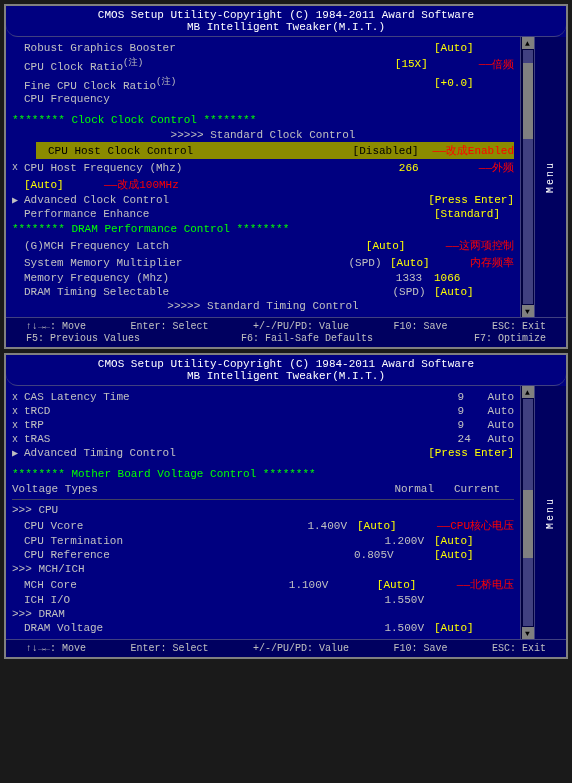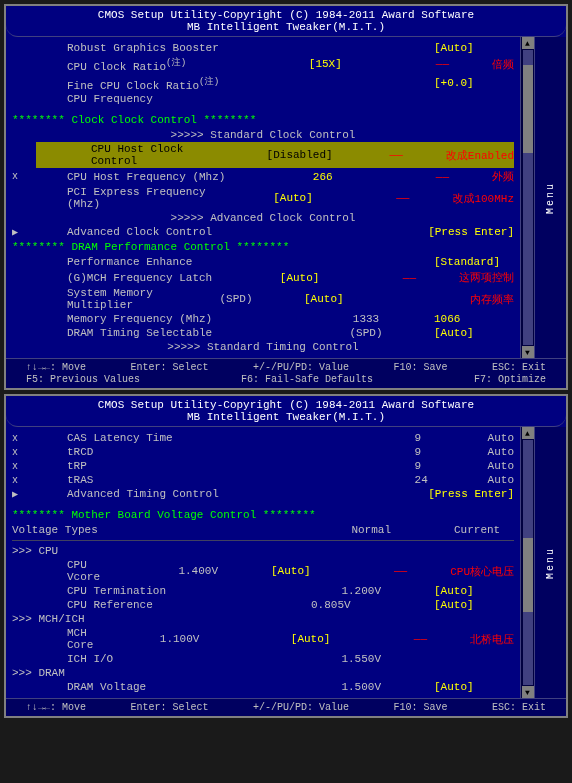--- a/index.html
+++ b/index.html
@@ -91,21 +91,20 @@
       text-orientation: mixed;
       transform: rotate(180deg);
       letter-spacing: 2px;
     }
 
     .row {
       display: flex;
       align-items: center;
       min-height: 14px;
       padding: 1px 0;
-      gap: 43px;
     }
 
     .row-prefix {
       width: 12px;
       color: #c0c0c0;
       flex-shrink: 0;
       font-size: 10px;
     }
 
     .row-label {
@@ -257,44 +256,40 @@
       <div class="row">
         <span class="row-prefix" style="color:#c0c0c0;">x </span>
         <span class="row-label">CPU Host Frequency (Mhz)</span>
         <span class="row-value">266</span>
         <span class="annotation-red">——</span>
         <span class="annotation-red">外频</span>
       </div>
 
       <div class="row">
         <span class="row-prefix"></span>
-        <span class="row-label">PCI Express Frequency (Mhz)</span>
         <span class="row-value">[Auto]</span>
         <span class="annotation-red">——</span>
         <span class="annotation-red">改成100MHz</span>
       </div>
 
-      <div class="row section-sub">
-        <span>&gt;&gt;&gt;&gt;&gt; Advanced Clock Control</span>
-      </div>
 
       <div class="row">
         <span class="row-prefix">▶ </span>
         <span class="row-label">Advanced Clock Control</span>
         <span class="row-value">[Press Enter]</span>
       </div>
 
+      <div class="row">
+        <span class="row-prefix"></span>
+        <span class="row-label">Performance Enhance</span>
+        <span class="row-value">[Standard]</span>
+      </div>
+
       <div class="row section-header">
         <span>******** DRAM Performance Control ********</span>
-      </div>
-
-      <div class="row">
-        <span class="row-prefix"></span>
-        <span class="row-label">Performance Enhance</span>
-        <span class="row-value">[Standard]</span>
       </div>
 
       <div class="row" style="position:relative;">
         <span class="row-prefix"></span>
         <span class="row-label">(G)MCH Frequency Latch</span>
         <span class="row-value">[Auto]</span>
         <span class="annotation-red">——</span>
         <span class="annotation-red">这两项控制</span>
       </div>
 

